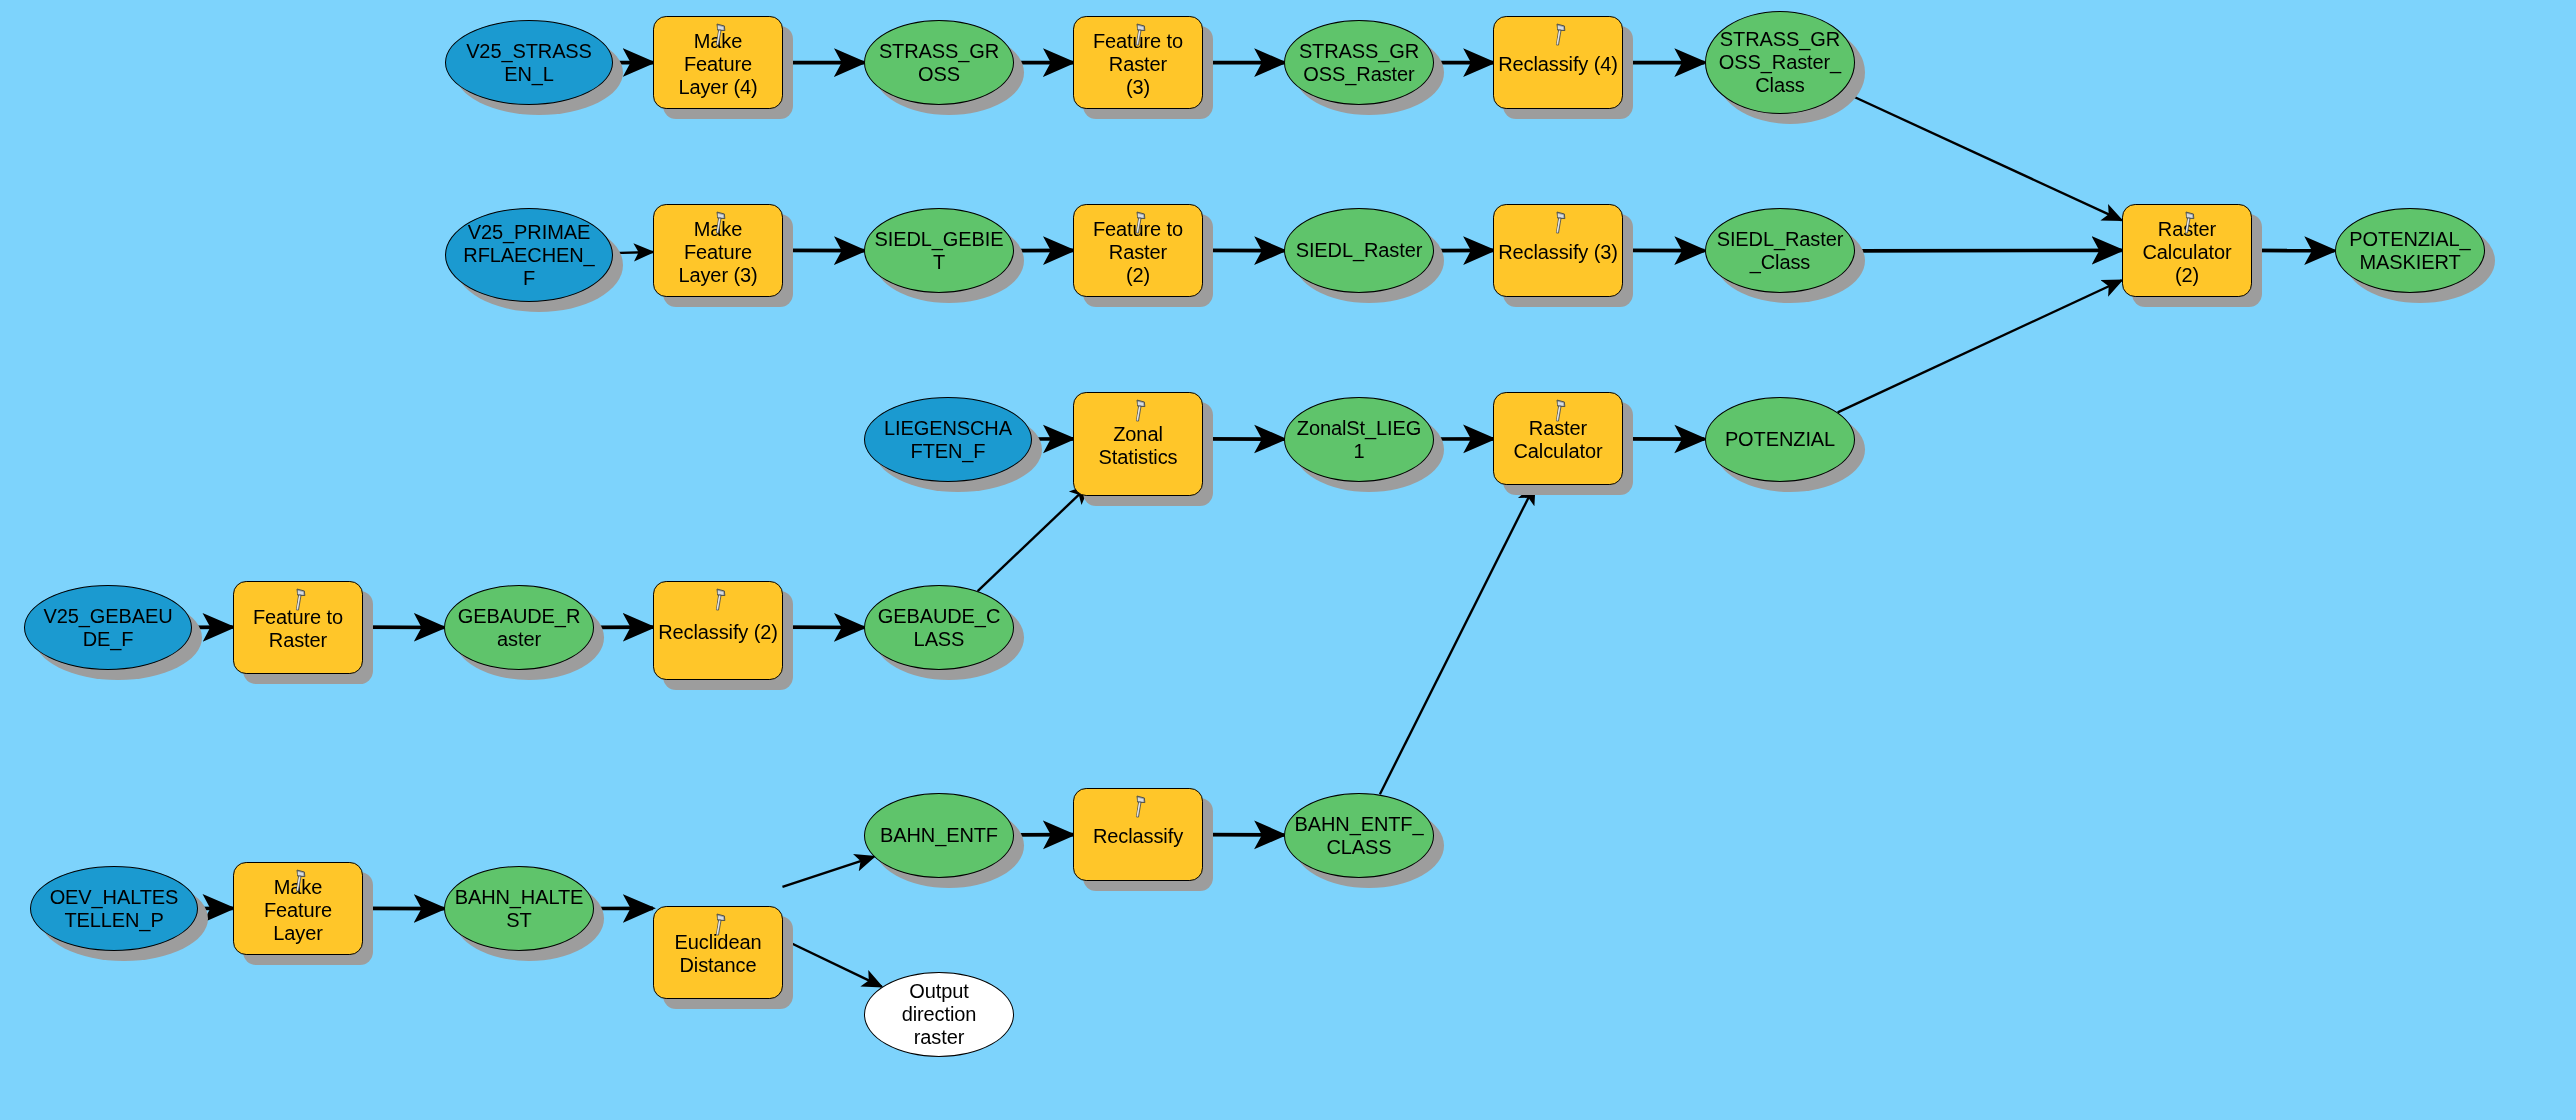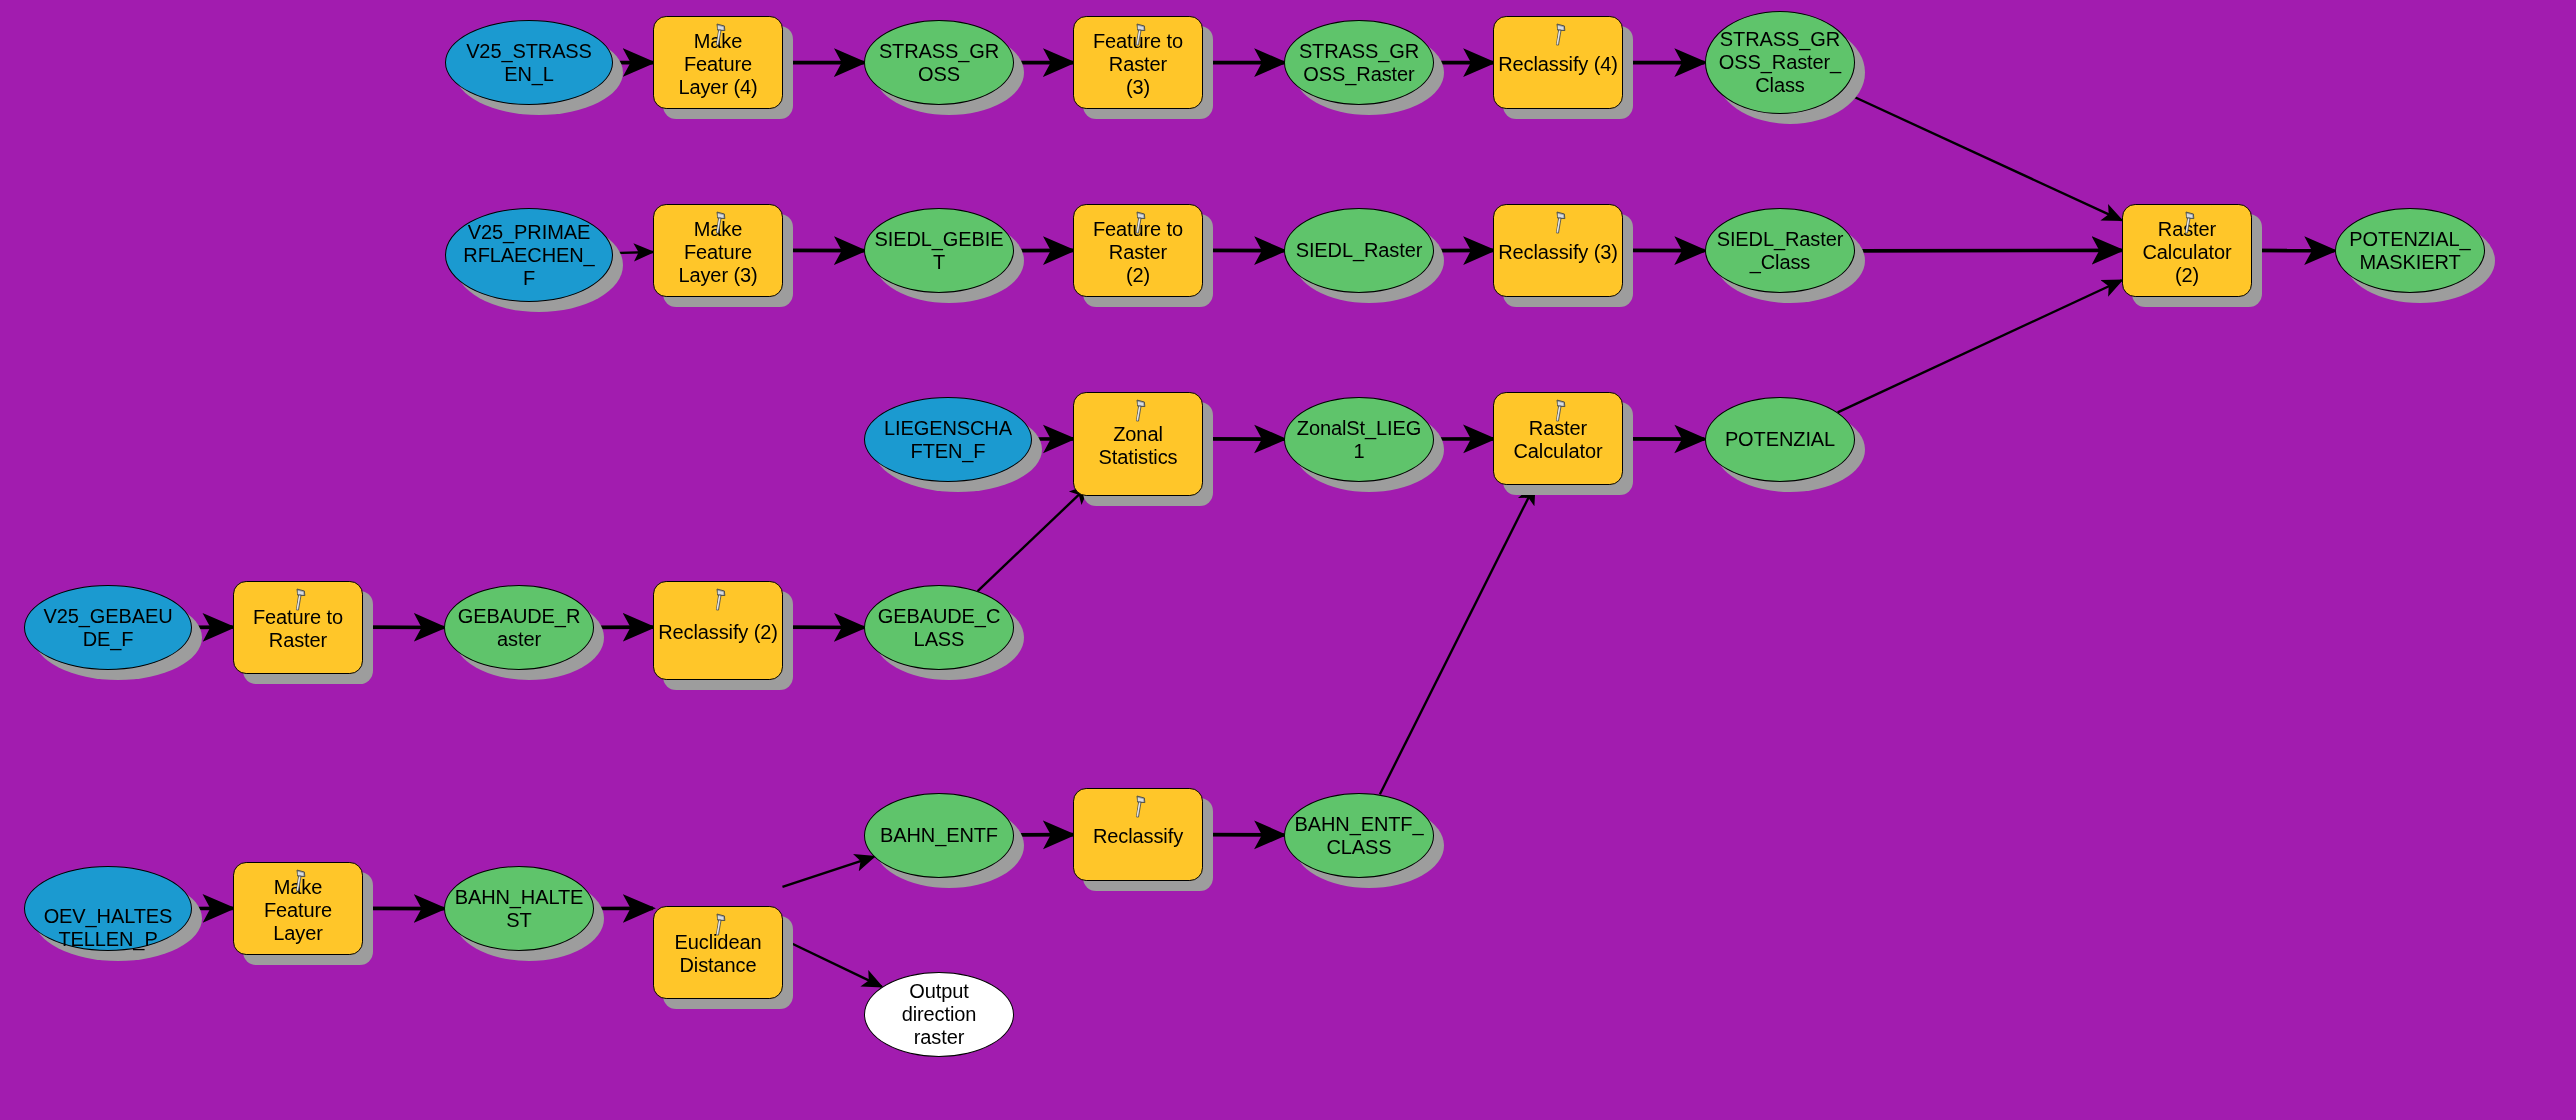--- a/index.html
+++ b/index.html
@@ -1,19 +1,19 @@
 <!DOCTYPE html>
 <html style="font-size:11.8px"><head>
 <meta charset="utf-8">
 <style>
   html,body{margin:0;padding:0;background:#ffffff;}
   #canvas{
     position:relative;
     width:2576px;height:1120px;
-    background:#a21caf;
+    background:#7dd3fc;
     overflow:hidden;
     font-family:"Liberation Sans", sans-serif;
   }
   #edges{position:absolute;left:0;top:0;width:2576px;height:1120px;pointer-events:none;}
 
   .node{position:absolute;box-sizing:border-box;display:flex;align-items:center;justify-content:center;text-align:center;}
   .node .lbl{
     position:relative;z-index:3;
     color:#000;
     font-size:20px;
@@ -307,21 +307,21 @@
               <path d="M15.2 11.2 L16.6 10.8 L19.8 30.8 L18.6 31.1 Z" fill="#eceef0"></path>
             </g>
           </svg></span>
         <span class="lbl">Reclassify (2)</span>
       </div>
       <div class="node ell green" style="left: 864px; top: 585px; width: 150px; height: 85px;">
         <div class="face"></div>
         <span class="lbl">GEBAUDE_C
 LASS</span>
       </div>
-      <div class="node ell blue" style="left: 24px; top: 866px; width: 168px; height: 85px; align-items: flex-end;">
+      <div class="node ell blue" style="left: 30px; top: 866px; width: 168px; height: 85px;">
         <div class="face"></div>
         <span class="lbl">OEV_HALTES
 TELLEN_P</span>
       </div>
       <div class="node tool" style="left: 233px; top: 862px; width: 130px; height: 93px;">
         <div class="face"></div>
         <span class="hammer"><svg viewBox="0 0 32 36" xmlns="http://www.w3.org/2000/svg">
             <g transform="rotate(20 16 18)">
               <path d="M9 3 L20 2 L23 8 L13 11 Z" fill="#9aa0a6" stroke="#3c4043" stroke-width="1.1"></path>
               <path d="M11 5 L19 4 L20.5 7.5 L12.5 9.5 Z" fill="#d7dade"></path>

